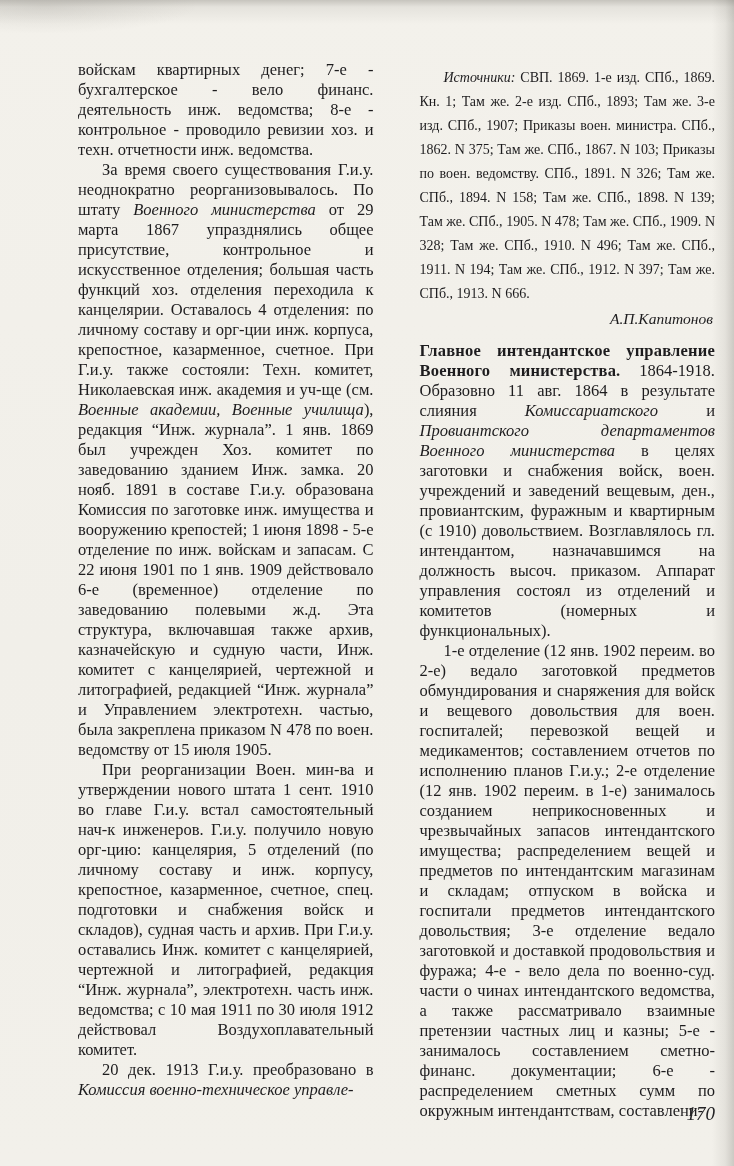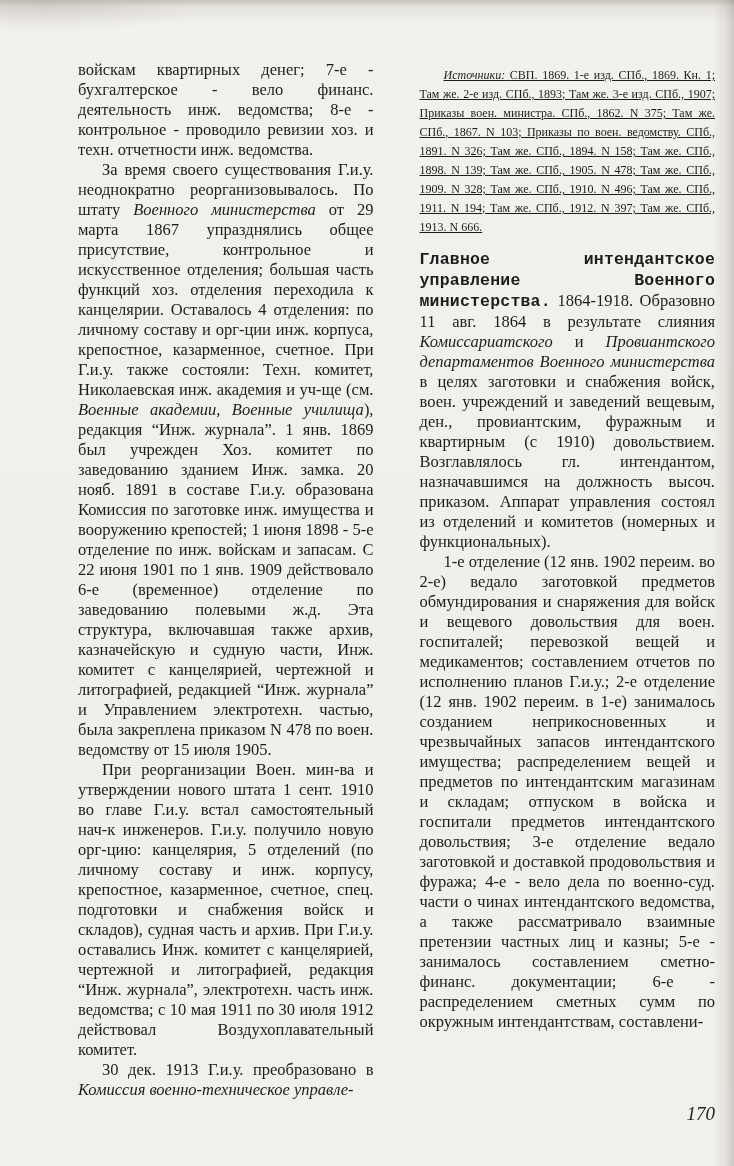--- a/index.html
+++ b/index.html
@@ -31,59 +31,59 @@
     margin: 0;
     font-size: 16.5px;
     line-height: 20px;
     text-align: justify;
     text-indent: 24px;
     hyphens: auto; -webkit-hyphens: auto;
     overflow-wrap: break-word;
   }
   p.body.noindent { text-indent: 0; }
   p.body.sources {
-    font-size: 12px;
-    line-height: 19px;
+    font-size: 14px;
+    line-height: 24px;
     margin-top: 6px;
-    text-decoration: underline;
   }
   p.body.signature {
     text-align: right;
     font-style: italic;
     font-size: 15.5px;
     line-height: 20px;
     text-indent: 0;
     margin: 3px 0 0 0;
     padding-right: 2px;
   }
   p.body.entry { margin-top: 12px; }
   i { font-style: italic; }
-  b { font-weight: bold; letter-spacing: 0.2px; font-family: Liberation Mono, monospace; }
+  b { font-weight: bold; letter-spacing: 0.2px; }
   .pagenum {
     position: absolute;
     top: 1102px; left: 78px;
     width: 637px;
     text-align: right;
     font-style: italic;
     font-size: 19px;
     line-height: 24px;
     color: #232325;
   }
 </style>
 </head>
 <body>
 
 <div class="page">
   <div class="content">
     <div class="col">
         <p class="body noindent"><span>войскам квартирных денег; 7-е - бухгалтерское - вело финанс. деятельность инж. ведомства; 8-е - контрольное - проводило ревизии хоз. и техн. отчетности инж. ведомства.</span></p>
         <p class="body"><span>За время своего существования Г.и.у. неоднократно реорганизовывалось. По штату </span><i>Военного министерства</i><span> от 29 марта 1867 упразднялись общее присутствие, контрольное и искусственное отделения; большая часть функций хоз. отделения переходила к канцелярии. Оставалось 4 отделения: по личному составу и орг-ции инж. корпуса, крепостное, казарменное, счетное. При Г.и.у. также состояли: Техн. комитет, Николаевская инж. академия и уч-ще (см. </span><i>Военные академии, Военные училища</i><span>), редакция “Инж. журнала”. 1 янв. 1869 был учрежден Хоз. комитет по заведованию зданием Инж. замка. 20 нояб. 1891 в составе Г.и.у. образована Комиссия по заготовке инж. имущества и вооружению крепостей; 1 июня 1898 - 5-е отделение по инж. войскам и запасам. С 22 июня 1901 по 1 янв. 1909 действовало 6-е (временное) отделение по заведованию полевыми ж.д. Эта структура, включавшая также архив, казначейскую и судную части, Инж. комитет с канцелярией, чертежной и литографией, редакцией “Инж. журнала” и Управлением электротехн. частью, была закреплена приказом N 478 по воен. ведомству от 15 июля 1905.</span></p>
         <p class="body"><span>При реорганизации Воен. мин-ва и утверждении нового штата 1 сент. 1910 во главе Г.и.у. встал самостоятельный нач-к инженеров. Г.и.у. получило новую орг-цию: канцелярия, 5 отделений (по личному составу и инж. корпусу, крепостное, казарменное, счетное, спец. подготовки и снабжения войск и складов), судная часть и архив. При Г.и.у. оставались Инж. комитет с канцелярией, чертежной и литографией, редакция “Инж. журнала”, электротехн. часть инж. ведомства; с 10 мая 1911 по 30 июля 1912 действовал Воздухоплавательный комитет.</span></p>
-        <p class="body"><span>30 дек. 1913 Г.и.у. преобразовано в </span><i>Комиссия военно-техническое управле-</i></p>
+        <p class="body"><span>20 дек. 1913 Г.и.у. преобразовано в </span><i>Комиссия военно-техническое управле-</i></p>
       </div>
     <div class="col">
         <p class="body sources"><i>Источники:</i><span> СВП. 1869. 1-е изд. СПб., 1869. Кн. 1; Там же. 2-е изд. СПб., 1893; Там же. 3-е изд. СПб., 1907; Приказы воен. министра. СПб., 1862. N 375; Там же. СПб., 1867. N 103; Приказы по воен. ведомству. СПб., 1891. N 326; Там же. СПб., 1894. N 158; Там же. СПб., 1898. N 139; Там же. СПб., 1905. N 478; Там же. СПб., 1909. N 328; Там же. СПб., 1910. N 496; Там же. СПб., 1911. N 194; Там же. СПб., 1912. N 397; Там же. СПб., 1913. N 666.</span></p>
+        <p class="body signature noindent"><span>А.П.Капитонов</span></p>
         <p class="body entry noindent"><b>Главное интендантское управление Военного министерства.</b><span> 1864-1918. Образовно 11 авг. 1864 в результате слияния </span><i>Комиссариатского</i><span> и </span><i>Провиантского департаментов Военного министерства</i><span> в целях заготовки и снабжения войск, воен. учреждений и заведений вещевым, ден., провиантским, фуражным и квартирным (с 1910) довольствием. Возглавлялось гл. интендантом, назначавшимся на должность высоч. приказом. Аппарат управления состоял из отделений и комитетов (номерных и функциональных).</span></p>
         <p class="body"><span>1-е отделение (12 янв. 1902 переим. во 2-е) ведало заготовкой предметов обмундирования и снаряжения для войск и вещевого довольствия для воен. госпиталей; перевозкой вещей и медикаментов; составлением отчетов по исполнению планов Г.и.у.; 2-е отделение (12 янв. 1902 переим. в 1-е) занималось созданием неприкосновенных и чрезвычайных запасов интендантского имущества; распределением вещей и предметов по интендантским магазинам и складам; отпуском в войска и госпитали предметов интендантского довольствия; 3-е отделение ведало заготовкой и доставкой продовольствия и фуража; 4-е - вело дела по военно-суд. части о чинах интендантского ведомства, а также рассматривало взаимные претензии частных лиц и казны; 5-е - занималось составлением сметно-финанс. документации; 6-е - распределением сметных сумм по окружным интендантствам, составлени-</span></p>
       </div>
   </div>
   <div class="pagenum">170</div>
 </div>
 
 </body></html>

